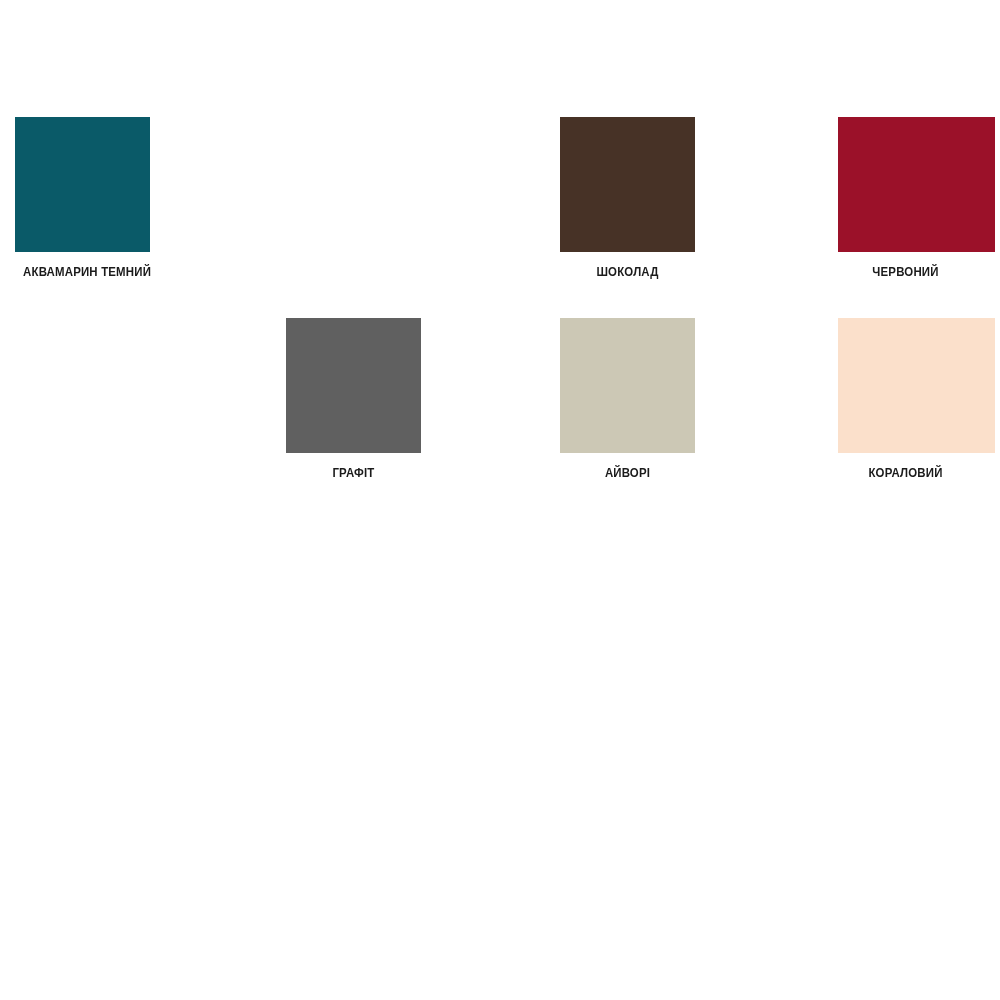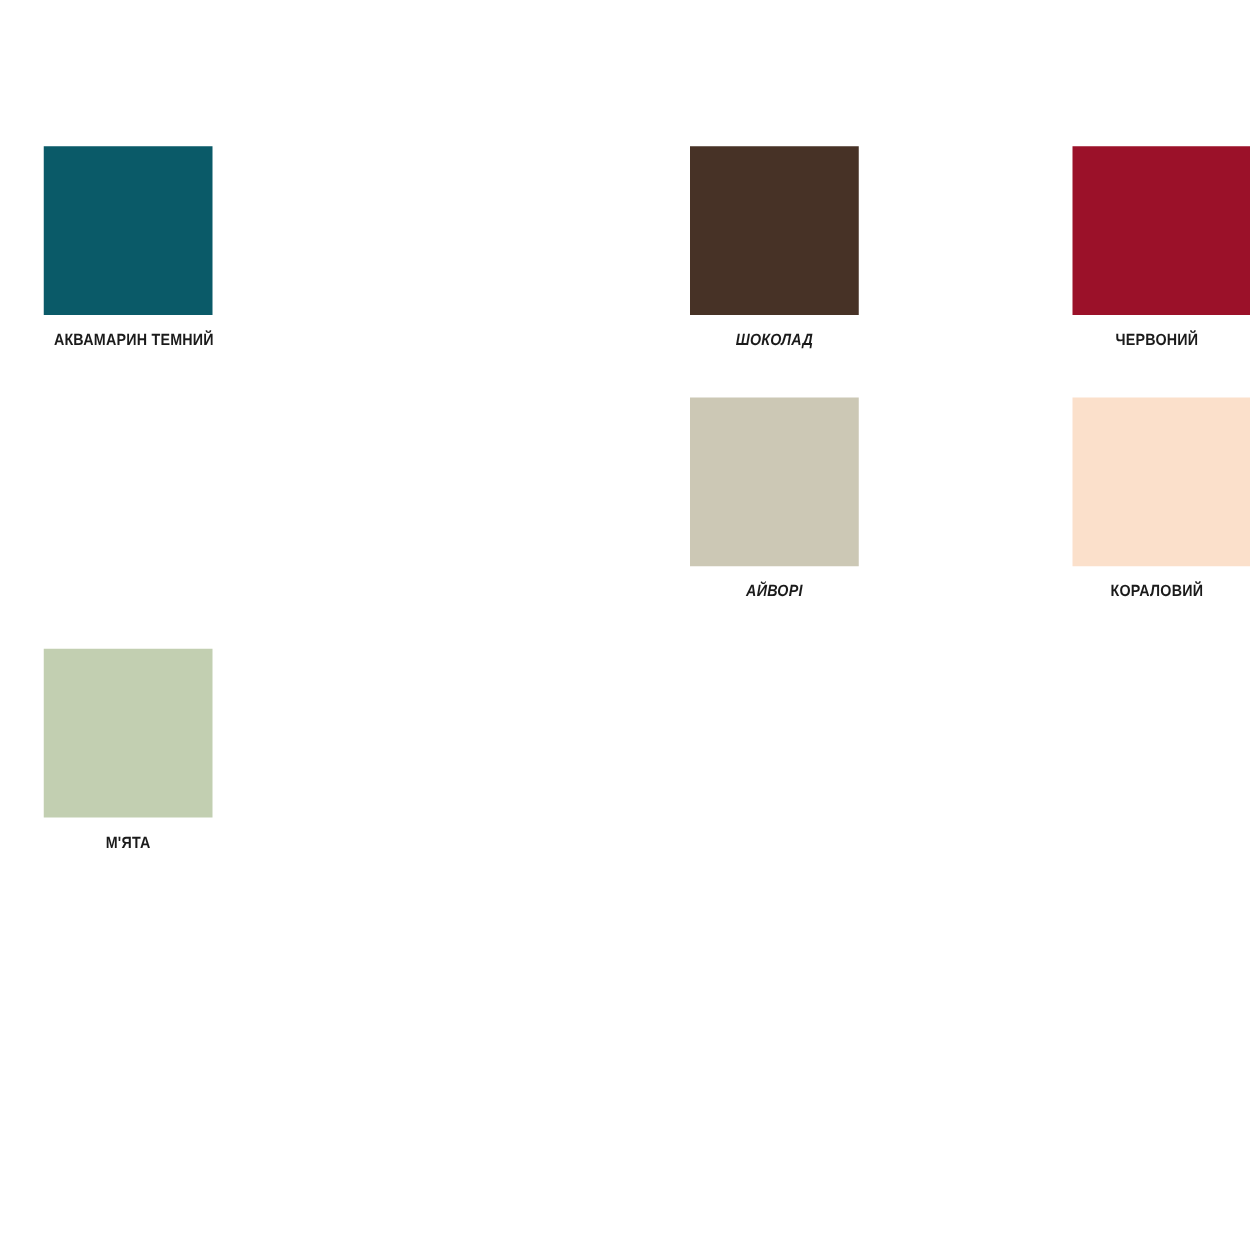--- a/index.html
+++ b/index.html
@@ -21,40 +21,39 @@
     width: 1000px;
     height: 1000px;
     background: #ffffff;
   }
 
   .swatch-grid {
     position: absolute;
     top: 117px;
     left: 0;
     width: 868px;
-    margin-left: 20px;
   }
 
   .swatch-row {
     position: relative;
     height: 201px;
     width: 1000px;
   }
 
   .swatch-cell {
     position: absolute;
     top: 0;
     width: 270px;
     height: 201px;
   }
 
   
   .col-0 { left: 0px; }
   .col-1 { left: 270px; }
-  .col-2 { left: 517px; font-style: italic; }
+  .col-2 { left: 545px; }
   .col-3 { left: 818px; }
 
   .chip {
     position: absolute;
     top: 0;
     height: 135px;
     box-sizing: border-box;
   }
 
   
@@ -104,32 +103,32 @@
         <div class="chip-label">ШОКОЛАД</div>
       </div>
       <div class="swatch-cell col-3">
         <div class="chip" style="background-color: rgb(155, 17, 41);"></div>
         <div class="chip-label">ЧЕРВОНИЙ</div>
       </div>
     </div>
 
 
     <div class="swatch-row">
+      <div class="swatch-cell col-1">
+        <div class="chip" style="background-color: rgb(96, 96, 96);"></div>
+        <div class="chip-label">ГРАФІТ</div>
+      </div>
       <div class="swatch-cell col-2">
         <div class="chip" style="background-color: rgb(204, 200, 181);"></div>
         <div class="chip-label">АЙВОРІ</div>
       </div>
       <div class="swatch-cell col-3">
         <div class="chip" style="background-color: rgb(251, 224, 203);"></div>
         <div class="chip-label">КОРАЛОВИЙ</div>
       </div>
     </div>
 
     <div class="swatch-row">
-      <div class="swatch-cell col-0">
-        <div class="chip" style="background-color: rgb(194, 207, 177);"></div>
-        <div class="chip-label">М'ЯТА</div>
-      </div>
 
     </div>
 
   </div>
 </div>
 
 </body></html>

